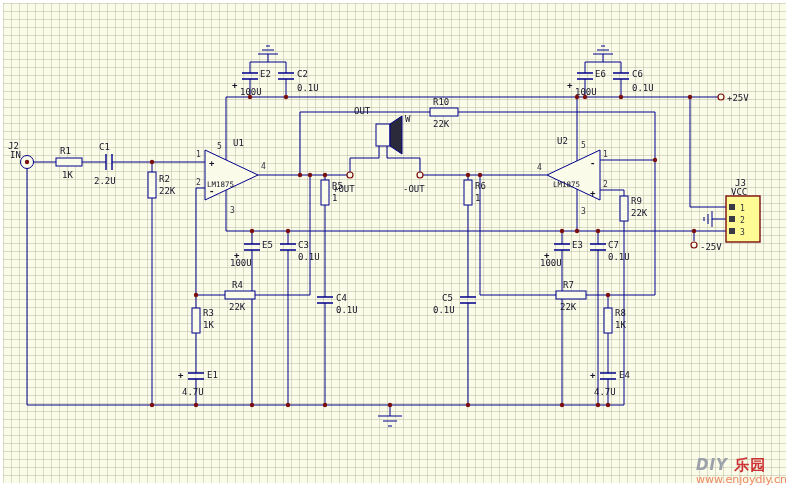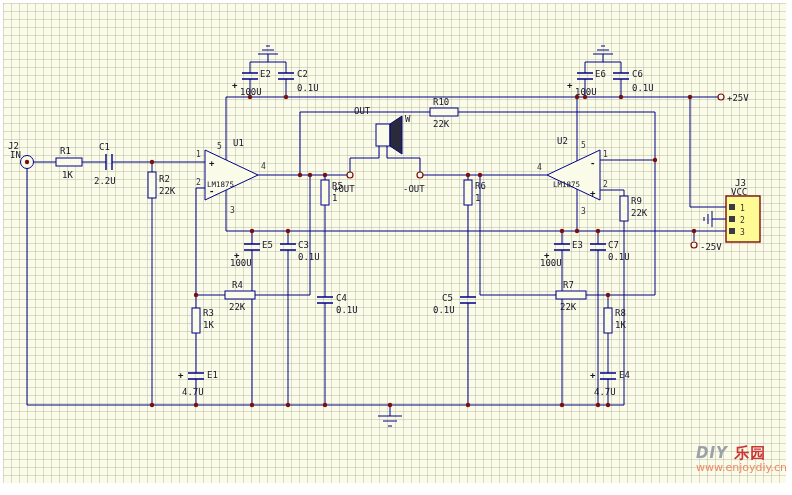--- a/index.html
+++ b/index.html
@@ -15,21 +15,21 @@
   svg{position:absolute;left:0;top:0;}
   .wire{stroke:#00008B;stroke-width:1;fill:none;}
   .plate{stroke:#00008B;stroke-width:1.4;fill:none;}
   .body{stroke:#00008B;stroke-width:1;fill:#FBFBE9;}
   .dot{fill:#7B0F0F;}
   .term{stroke:#7B0F0F;stroke-width:1.2;fill:#FBFBE9;}
   .lbl{font:9px "DejaVu Sans Mono",monospace;fill:#141428;}
   .pin{font:8px "DejaVu Sans Mono",monospace;fill:#30303c;}
   .part{font:7.5px "DejaVu Sans Mono",monospace;fill:#141428;}
   .mark{font:9px "DejaVu Sans Mono",monospace;fill:#141428;font-weight:bold;}
-  .wm{position:absolute;left:696px;top:446px;line-height:1.05;
+  .wm{position:absolute;left:696px;top:458px;line-height:1.05;
       font-family:"DejaVu Sans",sans-serif;}
   .wm-line1{font-size:15px;font-weight:bold;font-style:italic;color:#9aa1a9;
             letter-spacing:1px;white-space:nowrap;}
   .wm-cn{color:#cc3333;font-style:normal;}
   .wm-url{font-size:11px;color:#ee8866;font-style:normal;font-weight:normal;}
 </style>
 </head>
 <body>
 
 <div class="canvas">

